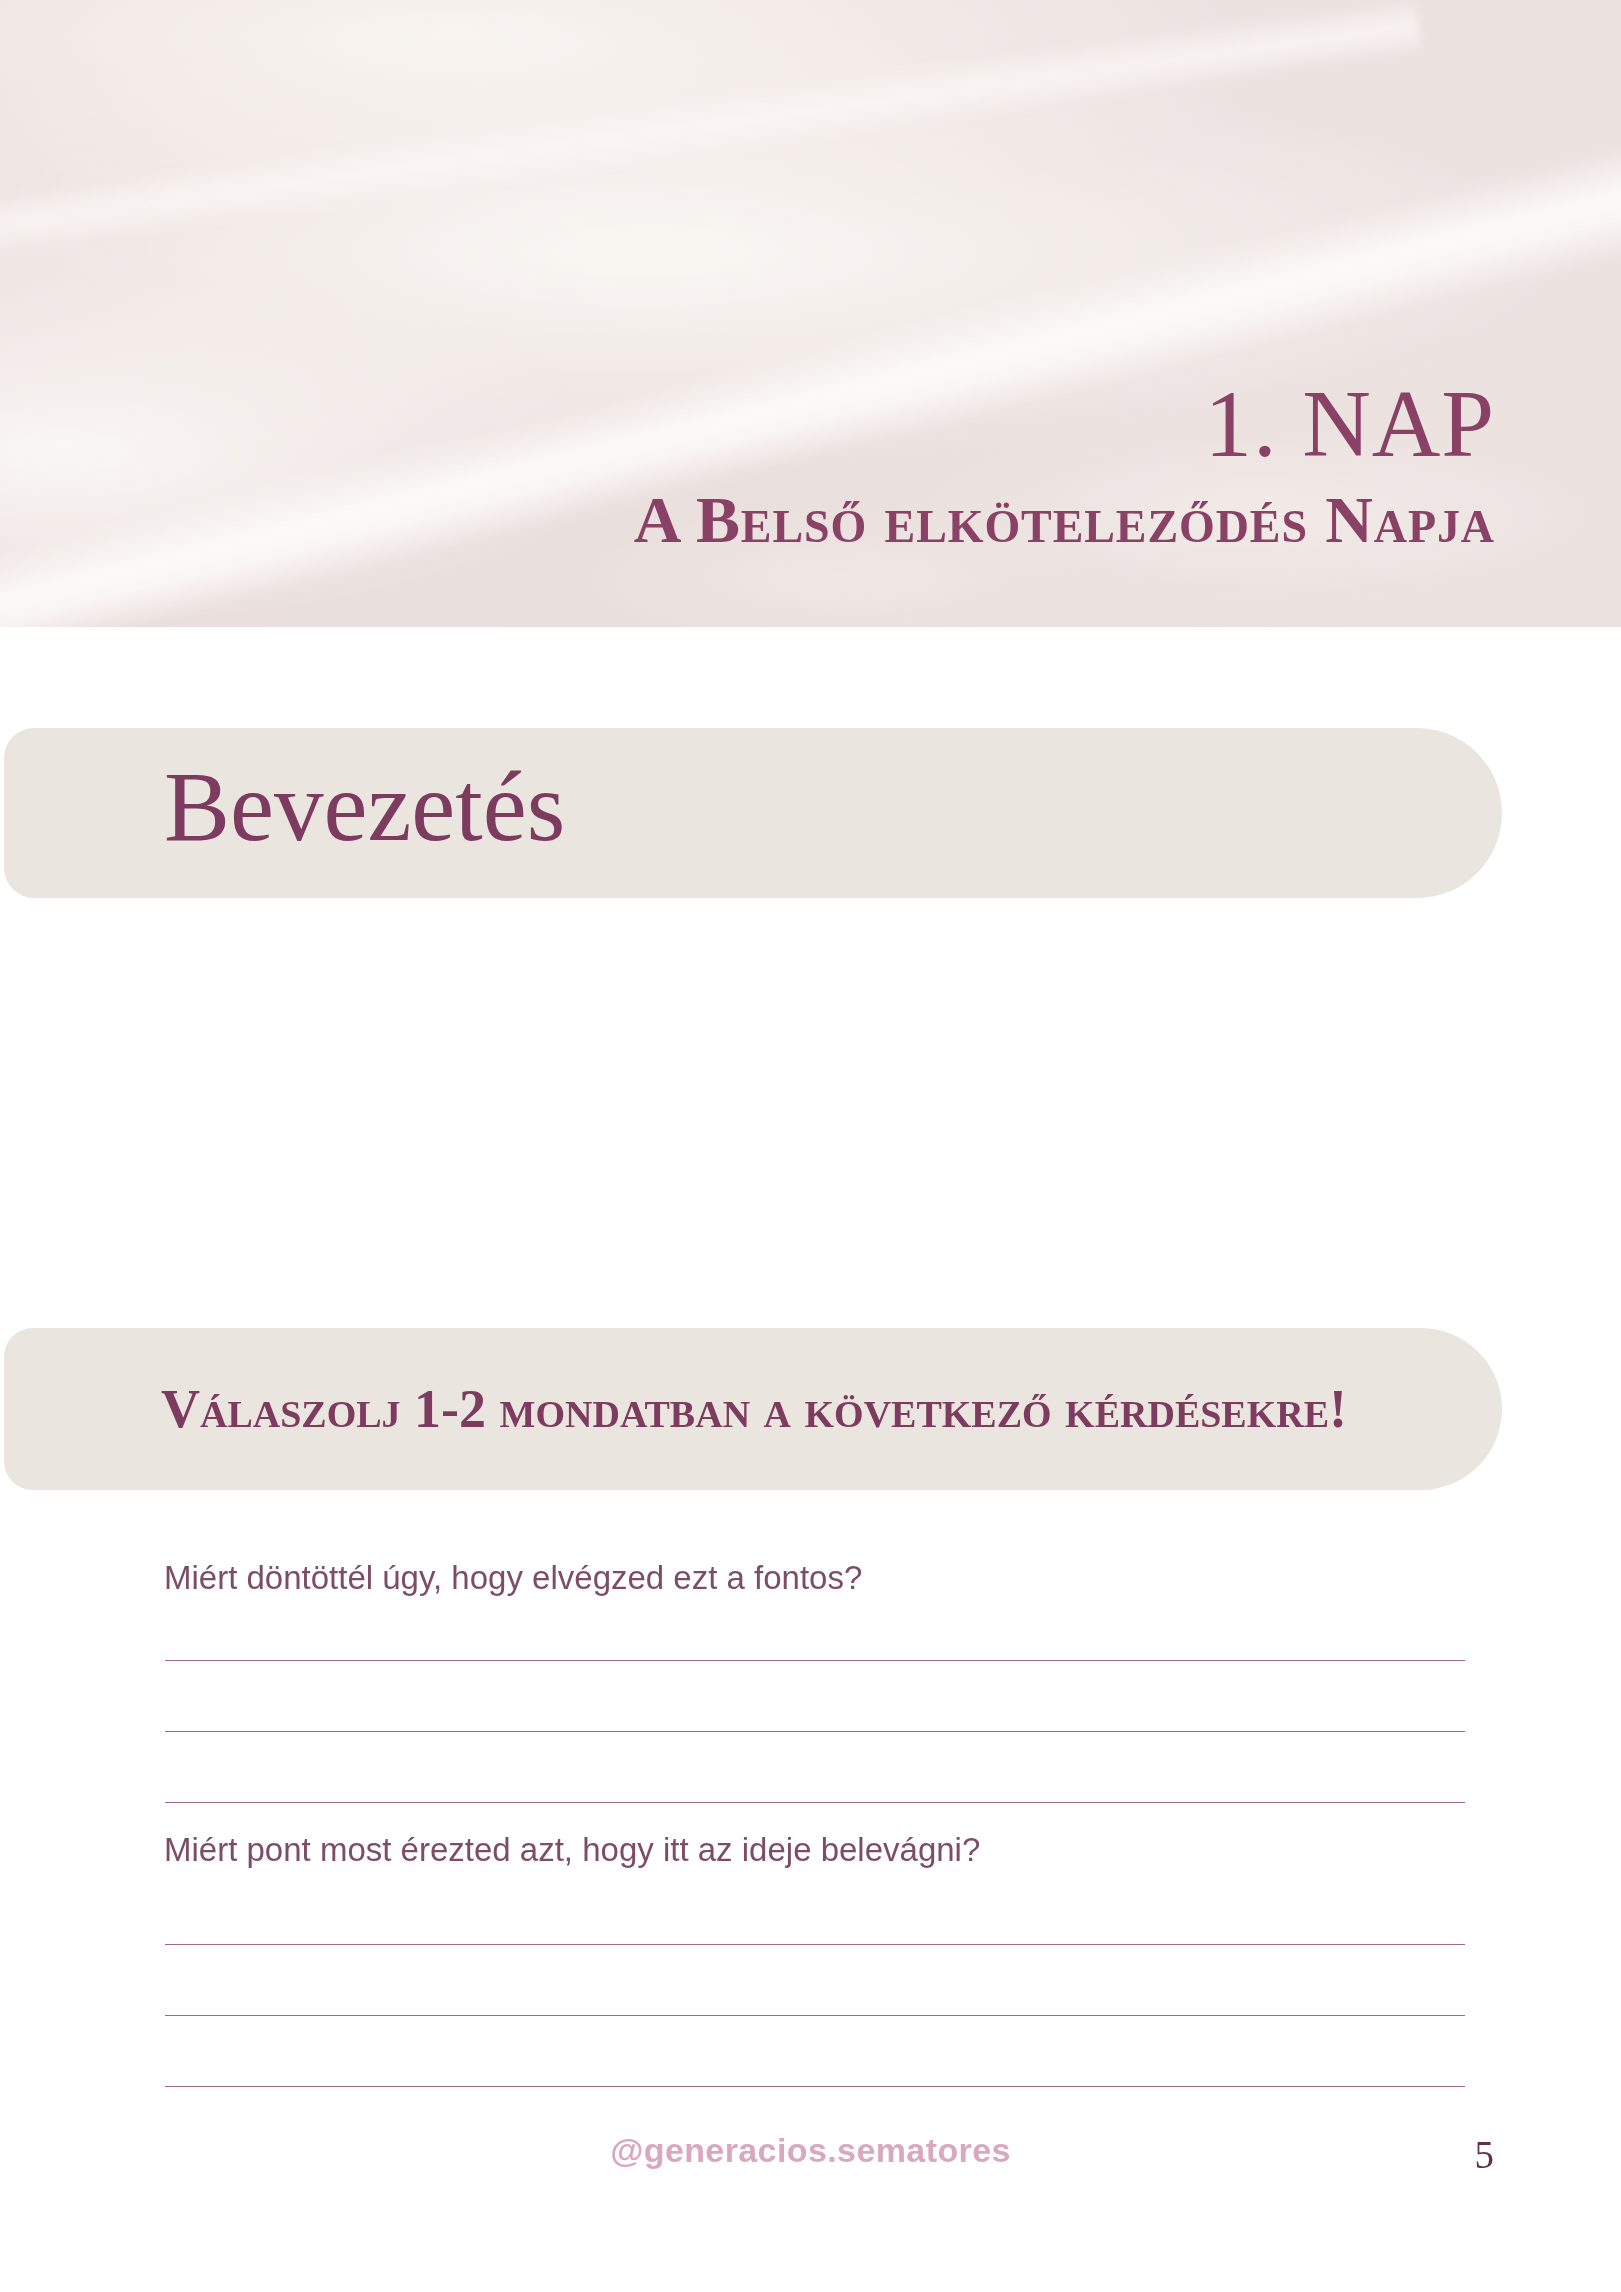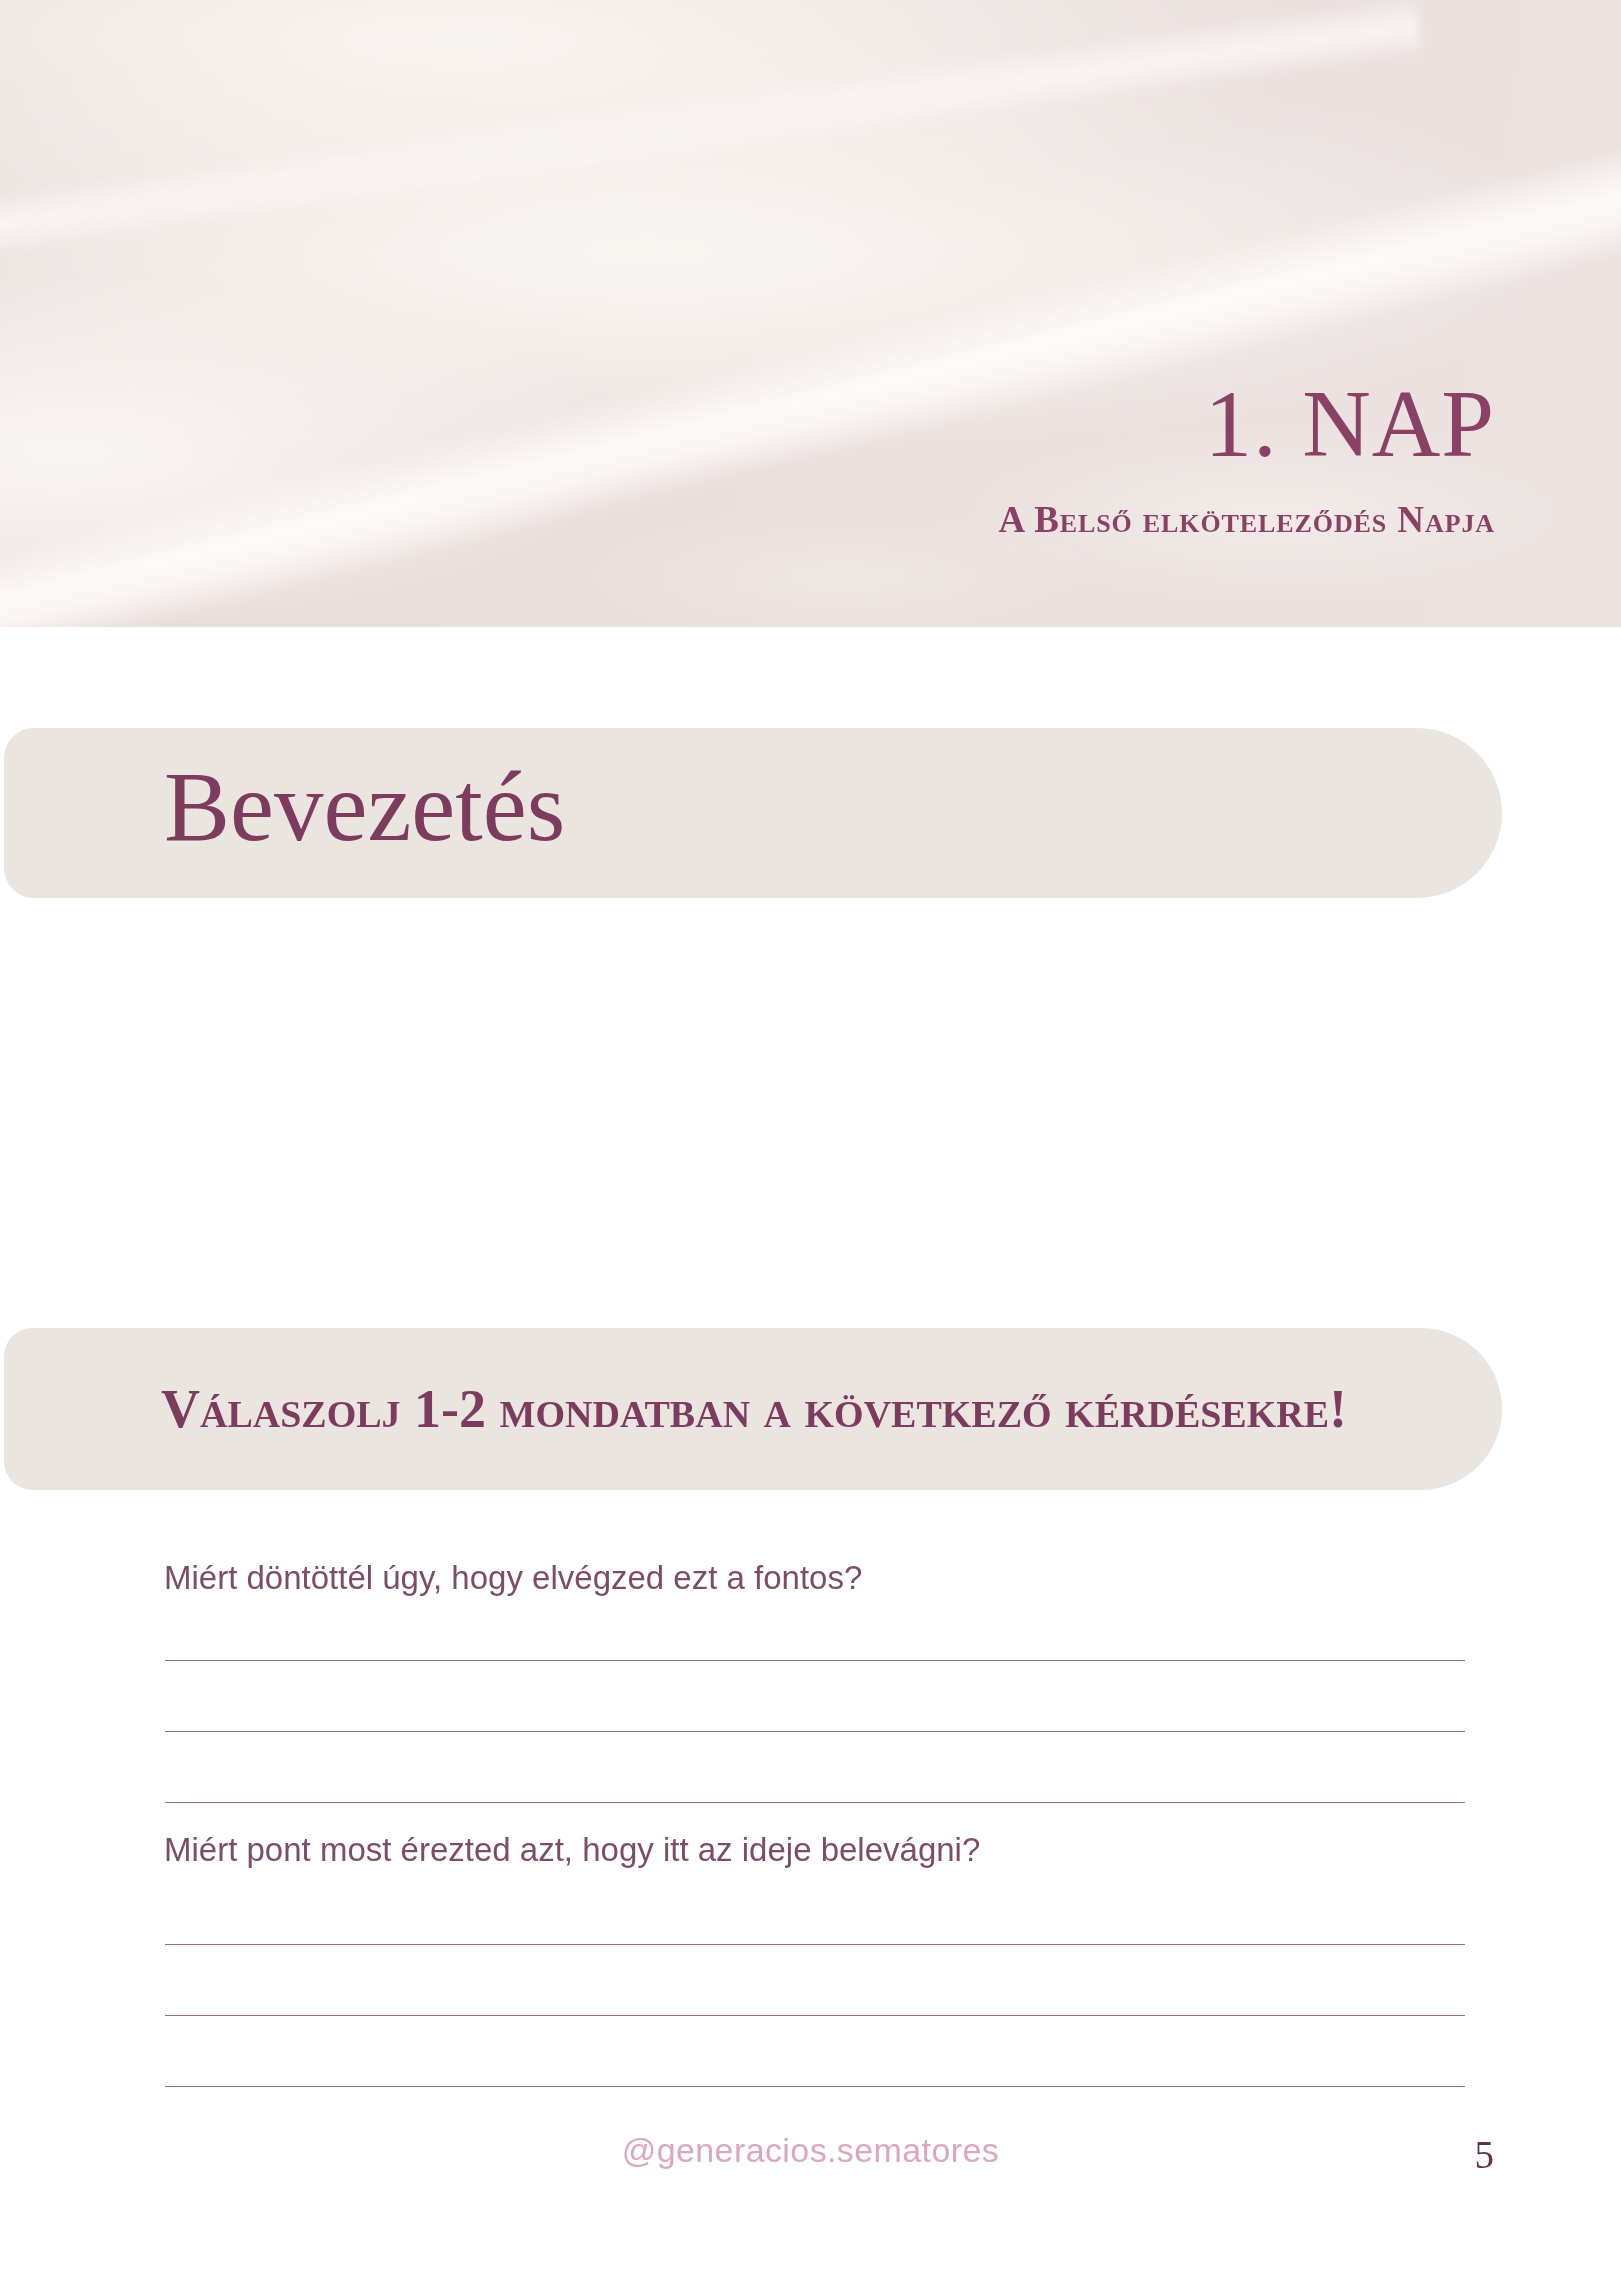--- a/index.html
+++ b/index.html
@@ -44,21 +44,21 @@
     filter:blur(4.5px);
   }
   .titles{position:absolute;top:377px;right:126px;text-align:right;}
   .titles h1{
     margin:0;font-family:"Liberation Serif", serif;font-weight:400;
     font-size:95px;line-height:95px;letter-spacing:0.9px;
     color:var(--title,#8a4166);white-space:nowrap;
   }
   .subtitle{
     margin-top:19.7px;font-family:"Liberation Serif", serif;font-weight:700;
-    font-variant-caps:small-caps;font-size:37px;line-height:55px;letter-spacing:0.9px;
+    font-variant-caps:small-caps;font-size:66px;line-height:55px;letter-spacing:0.9px;
     color:var(--title,#8a4166);white-space:nowrap;
   }
   
   .banner{
     position:absolute;left:3.6px;width:1498px;
     background:var(--banner-bg,#ebe5df);
     border-radius:30px 85px 85px 30px;
   }
   .banner-intro{top:728px;height:170px;}
   .banner-prompt{top:1328px;height:162px;}
@@ -88,21 +88,21 @@
   }
   .q1{top:1557px;}
   .q2{top:1829px;}
   .answer-lines{position:absolute;left:165px;width:1300px;}
   .g1{top:1590px;}
   .g2{top:1874px;}
   .answer-line{height:70px;border-bottom:1.8px solid var(--line,#9d6b85);}
   
   .handle{
     position:absolute;left:0;right:0;top:2131px;text-align:center;
-    font-weight:400;font-size:34px;line-height:39px;letter-spacing:0.4px;
+    font-weight:700;font-size:34px;line-height:39px;letter-spacing:0.4px;
     color:var(--footer-pink,#d9a8bf);
   }
   .page-number{
     position:absolute;right:127px;top:2135px;
     font-family:"Liberation Serif", serif;font-size:39px;line-height:39px;
     color:var(--page-number,#63314e);
   }
 </style>
 </head>
 <body>

